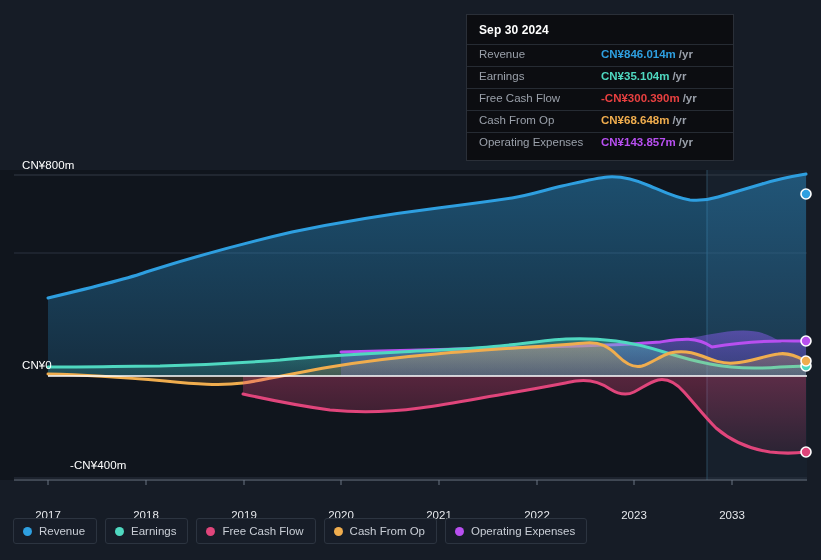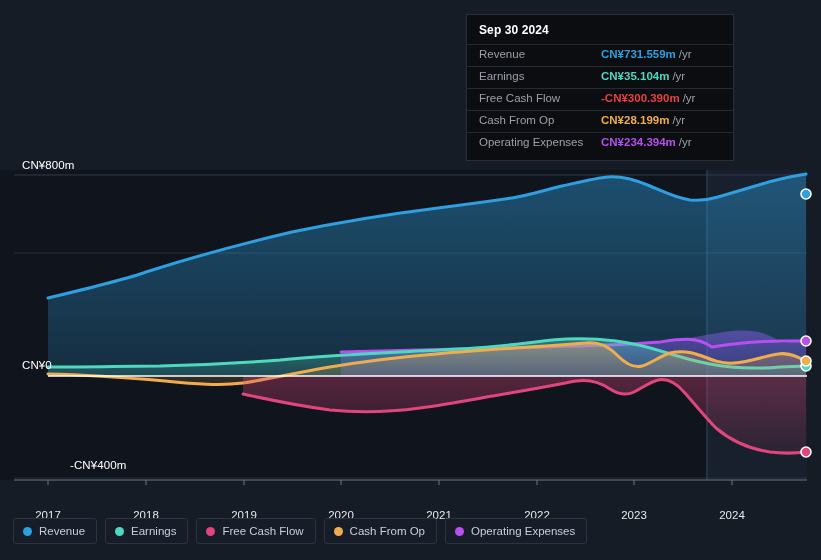--- a/index.html
+++ b/index.html
@@ -89,21 +89,21 @@
     color: #9aa0aa;
     font-size: 11.5px;
   }
   .tt-value {
     font-weight: bold;
     font-size: 11.5px;
     white-space: nowrap;
   }
   .tt-suffix {
     color: #9aa0aa;
-    font-weight: normal;
+    font-weight: bold;
     font-size: 11.5px;
     margin-left: 3px;
   }
 
   
   #legend {
     position: absolute;
     left: 13px;
     top: 518px;
     display: flex;
@@ -319,54 +319,54 @@
     <div class="y-label" id="y-label-zero">CN¥0</div>
     <div class="y-label" id="y-label-bot">-CN¥400m</div>
 
     <div class="x-label" style="left:48px">2017</div>
     <div class="x-label" style="left:146px">2018</div>
     <div class="x-label" style="left:244px">2019</div>
     <div class="x-label" style="left:341px">2020</div>
     <div class="x-label" style="left:439px">2021</div>
     <div class="x-label" style="left:537px">2022</div>
     <div class="x-label" style="left:634px">2023</div>
-    <div class="x-label" style="left:732px">2024</div>
+    <div class="x-label" style="left:732px">2033</div>
   </div>
 
   <div id="tooltip">
     <div id="tooltip-date">Sep 30 2024</div>
 
     <div class="tt-row">
       <span class="tt-label">Revenue</span>
-      <span class="tt-value" style="color:#2e9fe0">CN¥731.559m</span>
+      <span class="tt-value" style="color:#2e9fe0">CN¥846.014m</span>
       <span class="tt-suffix">/yr</span>
     </div>
 
     <div class="tt-row">
       <span class="tt-label">Earnings</span>
       <span class="tt-value" style="color:#4fd8c0">CN¥35.104m</span>
       <span class="tt-suffix">/yr</span>
     </div>
 
 
     <div class="tt-row">
       <span class="tt-label">Free Cash Flow</span>
       <span class="tt-value" style="color:#e84040">-CN¥300.390m</span>
       <span class="tt-suffix">/yr</span>
     </div>
 
     <div class="tt-row">
       <span class="tt-label">Cash From Op</span>
-      <span class="tt-value" style="color:#f0ad4e">CN¥28.199m</span>
+      <span class="tt-value" style="color:#f0ad4e">CN¥68.648m</span>
       <span class="tt-suffix">/yr</span>
     </div>
 
     <div class="tt-row">
       <span class="tt-label">Operating Expenses</span>
-      <span class="tt-value" style="color:#b84ff0">CN¥234.394m</span>
+      <span class="tt-value" style="color:#b84ff0">CN¥143.857m</span>
       <span class="tt-suffix">/yr</span>
     </div>
   </div>
 
   <div id="legend">
     <div class="legend-item">
       <span class="legend-dot" style="background:#2e9fe0"></span>
       <span class="legend-text">Revenue</span>
     </div>
     <div class="legend-item">

